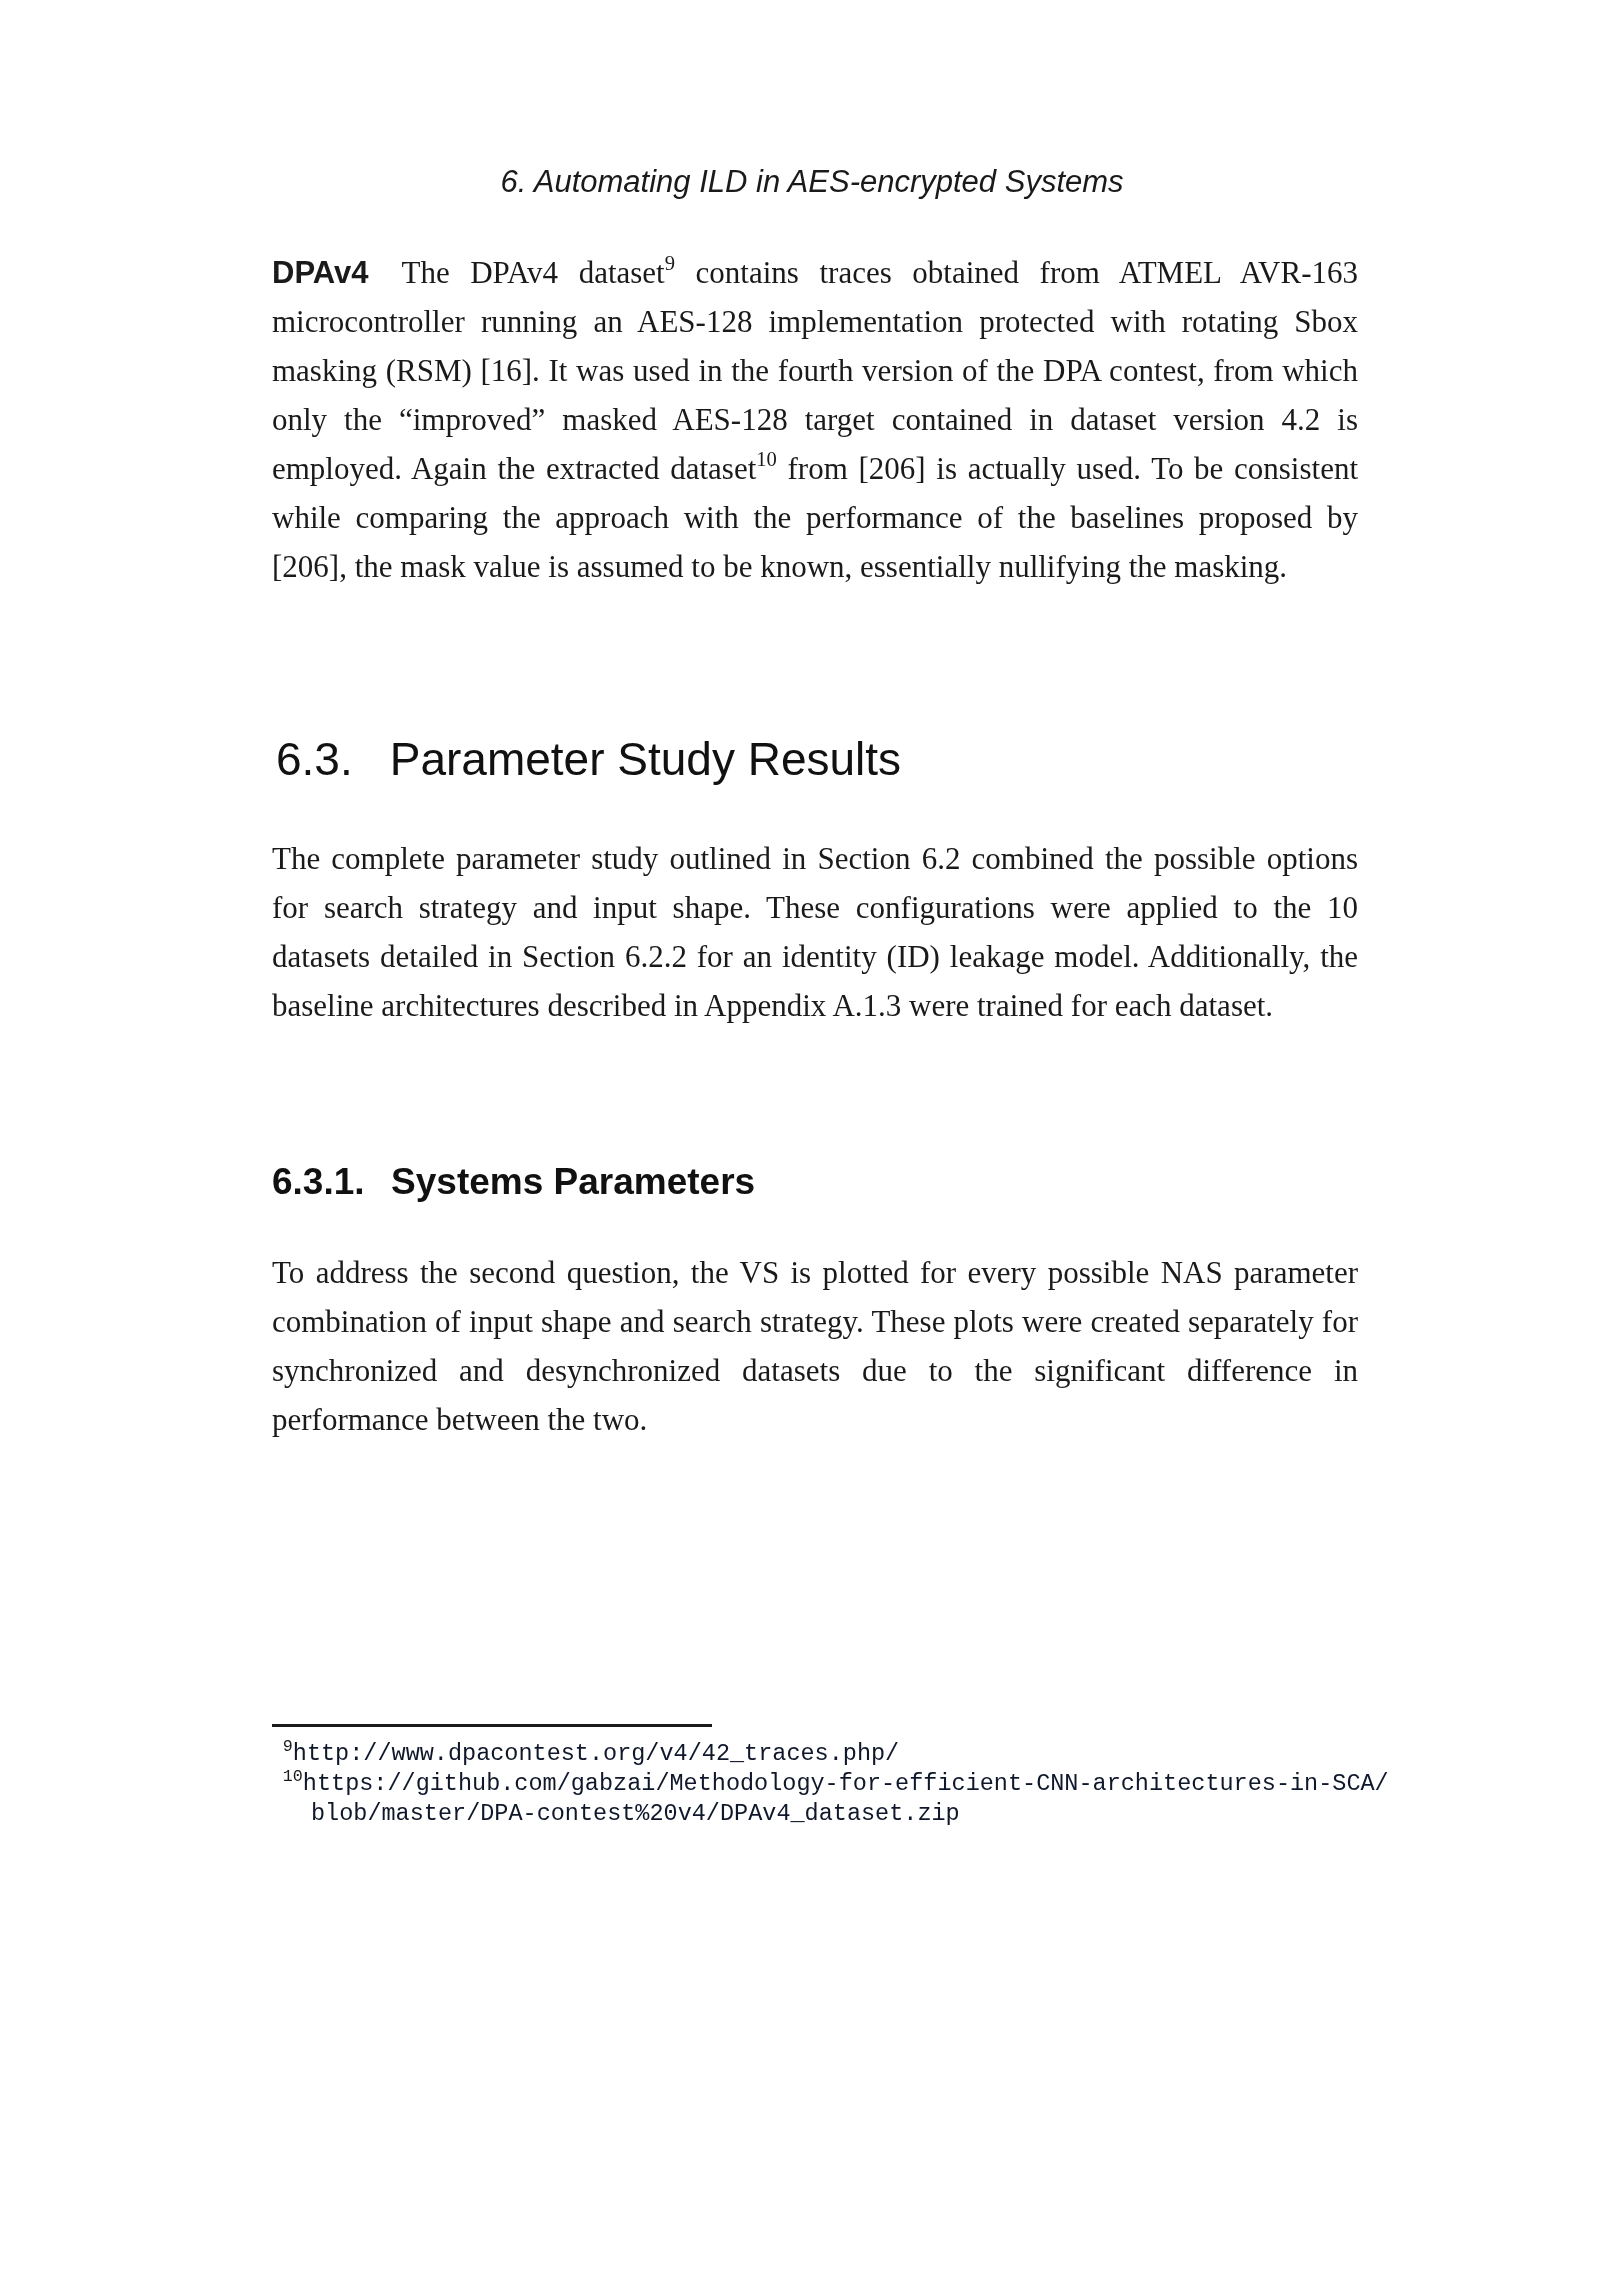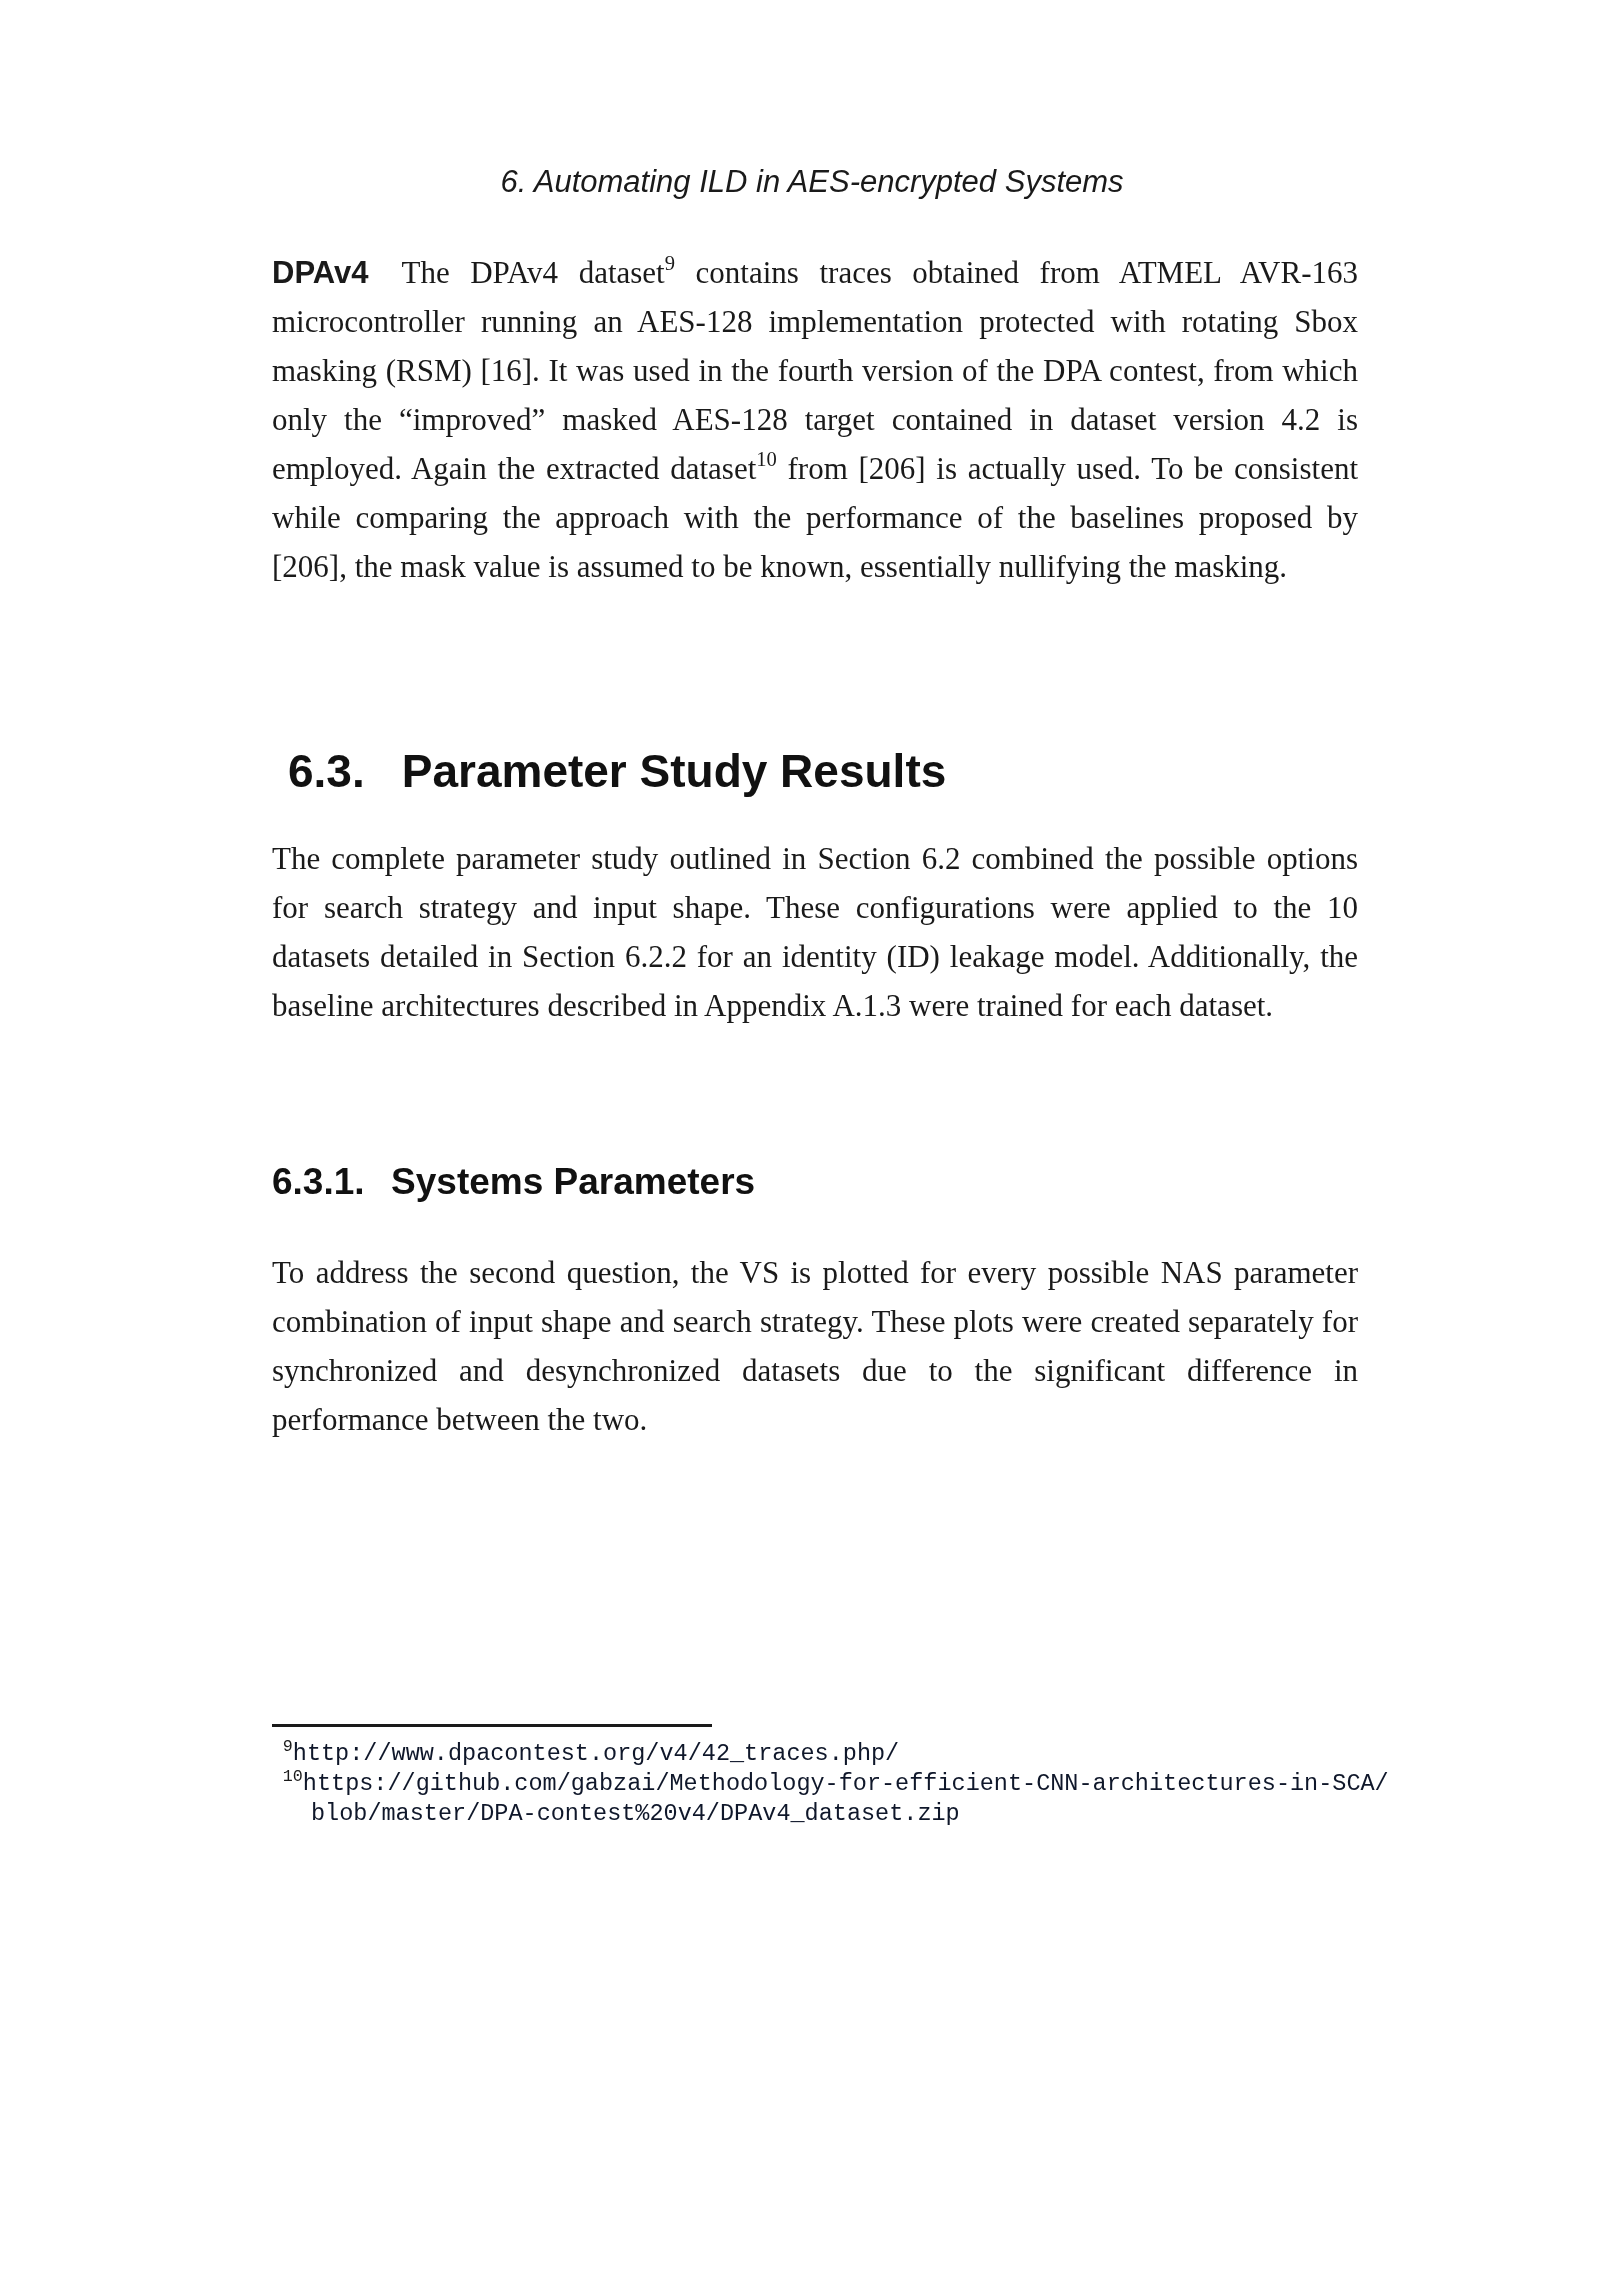--- a/index.html
+++ b/index.html
@@ -58,23 +58,23 @@
     font-size: 20.6px;
     line-height: 0;
     vertical-align: 12.7px;
   }
 
   
   .section-heading {
     position: absolute;
     left: 272px;
     top: 731px;
-    margin: 16px;
+    margin: 4px;
     font-family: "Liberation Sans", sans-serif;
-    font-weight: 700;
+    font-weight: 400;
     font-size: 46px;
     line-height: 49px;
     color: #111111;
     white-space: nowrap;
   }
   .section-heading .heading-num { margin-right: 37px; }
 
   .subsection-heading {
     position: absolute;
     left: 272px;

